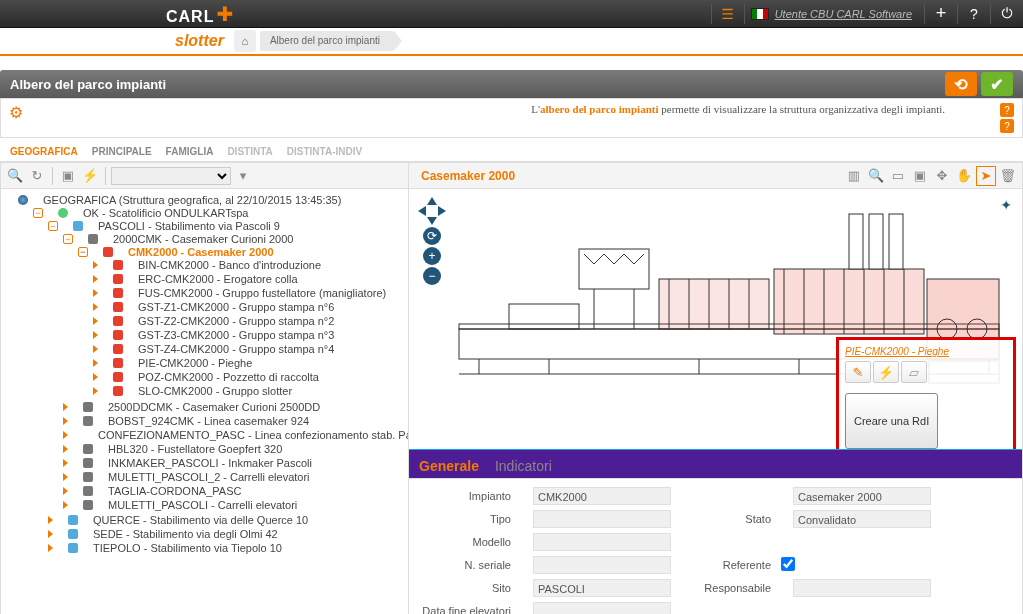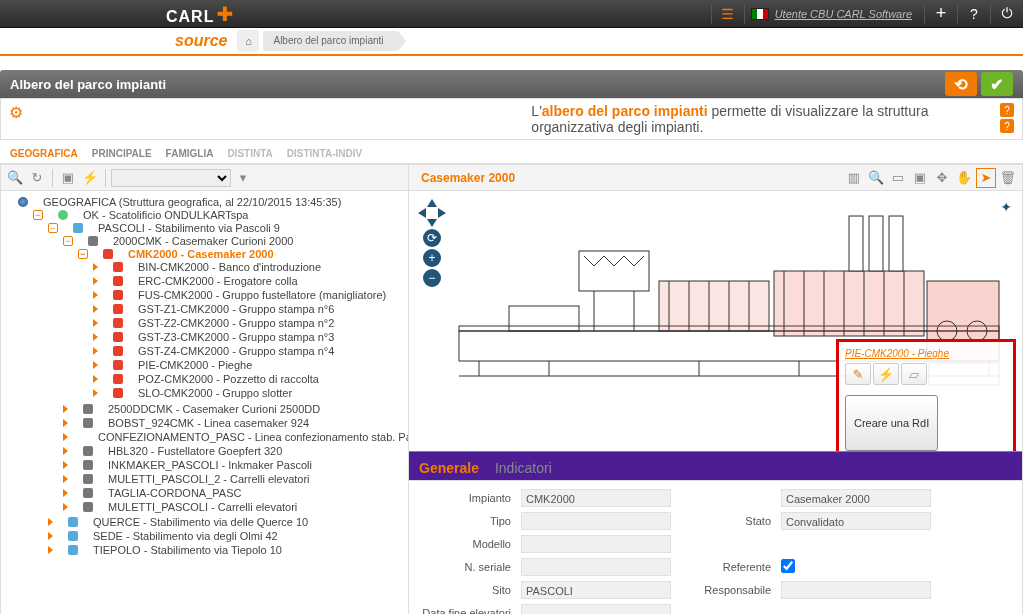--- a/index.html
+++ b/index.html
@@ -29,21 +29,21 @@
 
 .title-bar { height: 28px; background: linear-gradient(#7a7a7a, #595959); color: #fff; display: flex; align-items: center; padding: 0 10px; font-size: 13px; font-weight: bold; border-radius: 3px 3px 0 0; }
 .title-bar .flex-spacer { flex: 1; }
 .tb-btn { width: 32px; height: 24px; border-radius: 3px; margin-left: 4px; display: inline-flex; align-items: center; justify-content: center; cursor: pointer; font-size: 16px; }
 .tb-orange { background: #f27a00; color: #fff; }
 .tb-green { background: #6fb52a; color: #fff; }
 
 
 .info-strip { background: #fff; border: 1px solid #ddd; display: flex; padding: 4px 8px; align-items: flex-start; min-height: 34px; }
 .cog-icon { color: #f27a00; font-size: 16px; margin-right: 8px; }
-.info-text { flex: 1; font-size: 14px; color: #555; padding-left: 500px; }
+.info-text { flex: 1; font-size: 11px; color: #555; padding-left: 500px; font-family: Liberation Serif, serif; }
 .info-text b { color: #f27a00; }
 .info-marks { display: flex; flex-direction: column; gap: 2px; }
 .info-q { width: 14px; height: 14px; background: #f27a00; color: #fff; font-size: 10px; display: flex; align-items: center; justify-content: center; border-radius: 2px; cursor: pointer;}
 
 
 .view-tabs { background: #fff; border-bottom: 1px solid #ddd; display: flex; gap: 14px; padding: 4px 10px 0; font-size: 10px; }
 .view-tab { color: #bbb; padding: 4px 0; cursor: pointer; font-weight: bold; }
 .view-tab.active { color: #f27a00; }
 .view-tab.enabled { color: #888; }
 
@@ -100,21 +100,21 @@
 .callout-action { border: 1px solid #888; background: linear-gradient(#fff,#e5e5e5); padding: 21px 8px; border-radius: 3px; font-size: 11px; color: #333; cursor: pointer; display: inline-block; }
 
 
 .detail-tabs { background: #4c1d95; border-top: 1px solid #0ea5e9; border-bottom: 1px solid #ddd; display: flex; padding: 4px 10px 0; gap: 16px; font-size: 14px; }
 .detail-tab { color: #888; padding: 4px 0; cursor: pointer; }
 .detail-tab.active { color: #f27a00; font-weight: bold; }
 
 .form-area { flex: 1; background: #fff; padding: 8px 12px; }
 .form-grid { display: grid; grid-template-columns: 90px 150px 90px 150px; row-gap: 5px; column-gap: 10px; align-items: center; font-size: 11px; }
 .form-label { text-align: right; color: #555; }
-.form-val { background: #f0f0f0; border: 1px solid #e0e0e0; height: 18px; line-height: 18px; padding: 0 4px; color: #555; }
+.form-val { background: #f0f0f0; border: 1px solid #e0e0e0; height: 18px; line-height: 18px; padding: 0 4px; color: #555; margin-left: 12px; }
 .form-chk { width: 14px; height: 14px; }
 </style>
 </head>
 <body>
 
 <div class="top-header">
   <div class="logo-block">
     <span class="logo-carl">CARL</span>
     <span class="logo-plus">✚</span>
   </div>
@@ -126,21 +126,21 @@
   <span class="user-label">Utente CBU CARL Software</span>
   <span class="hdr-sep"></span>
   <span class="hdr-icon" style="color:#fff;font-size:18px;">+</span>
   <span class="hdr-sep"></span>
   <span class="hdr-icon" style="color:#fff;">?</span>
   <span class="hdr-sep"></span>
   <span class="hdr-icon" style="color:#fff;">⏻</span>
 </div>
 
 <div class="sub-header">
-  <span class="logo-source">source</span>
+  <span class="logo-source">slotter</span>
   <span class="home-icon">⌂</span>
   <span class="crumb-tab">Albero del parco impianti</span>
 </div>
 
 <div class="gap"></div>
 
 <div class="title-bar">
   <span>Albero del parco impianti</span>
   <div class="flex-spacer"></div>
   <span class="tb-btn tb-orange">⟲</span>

